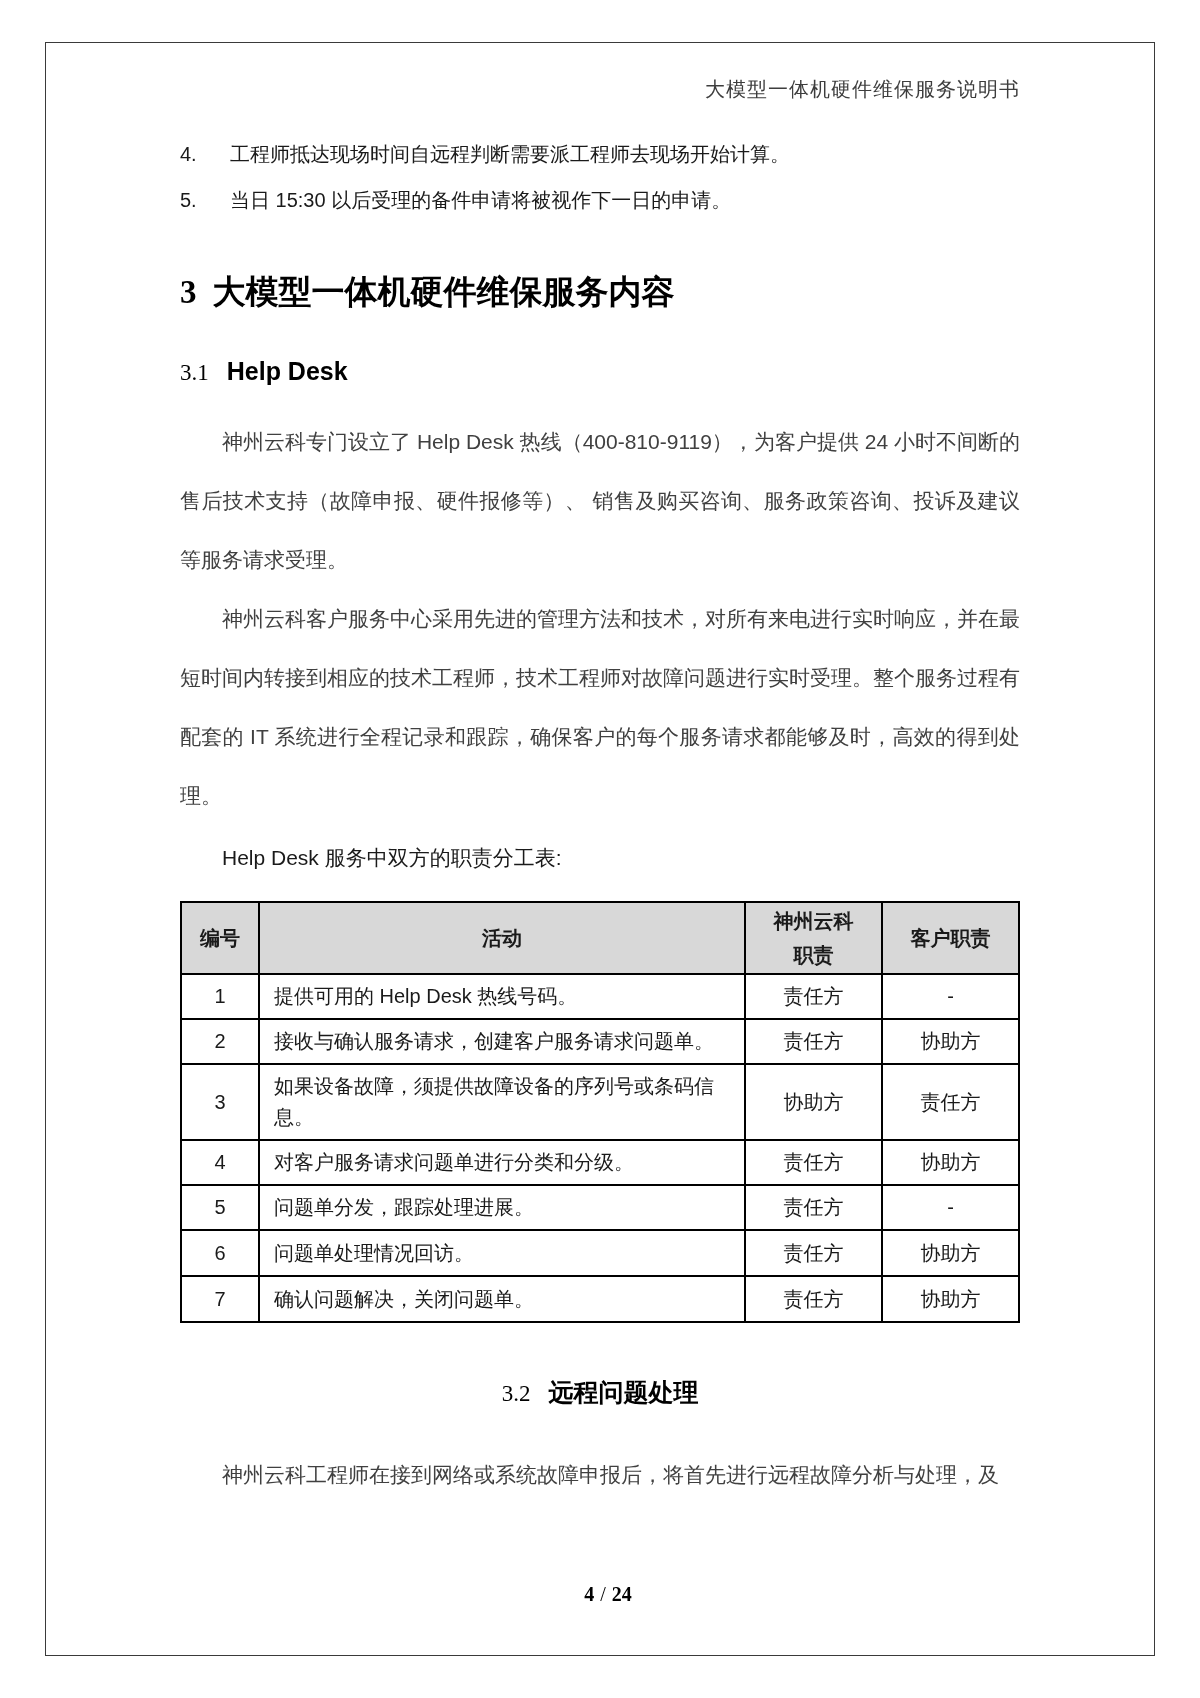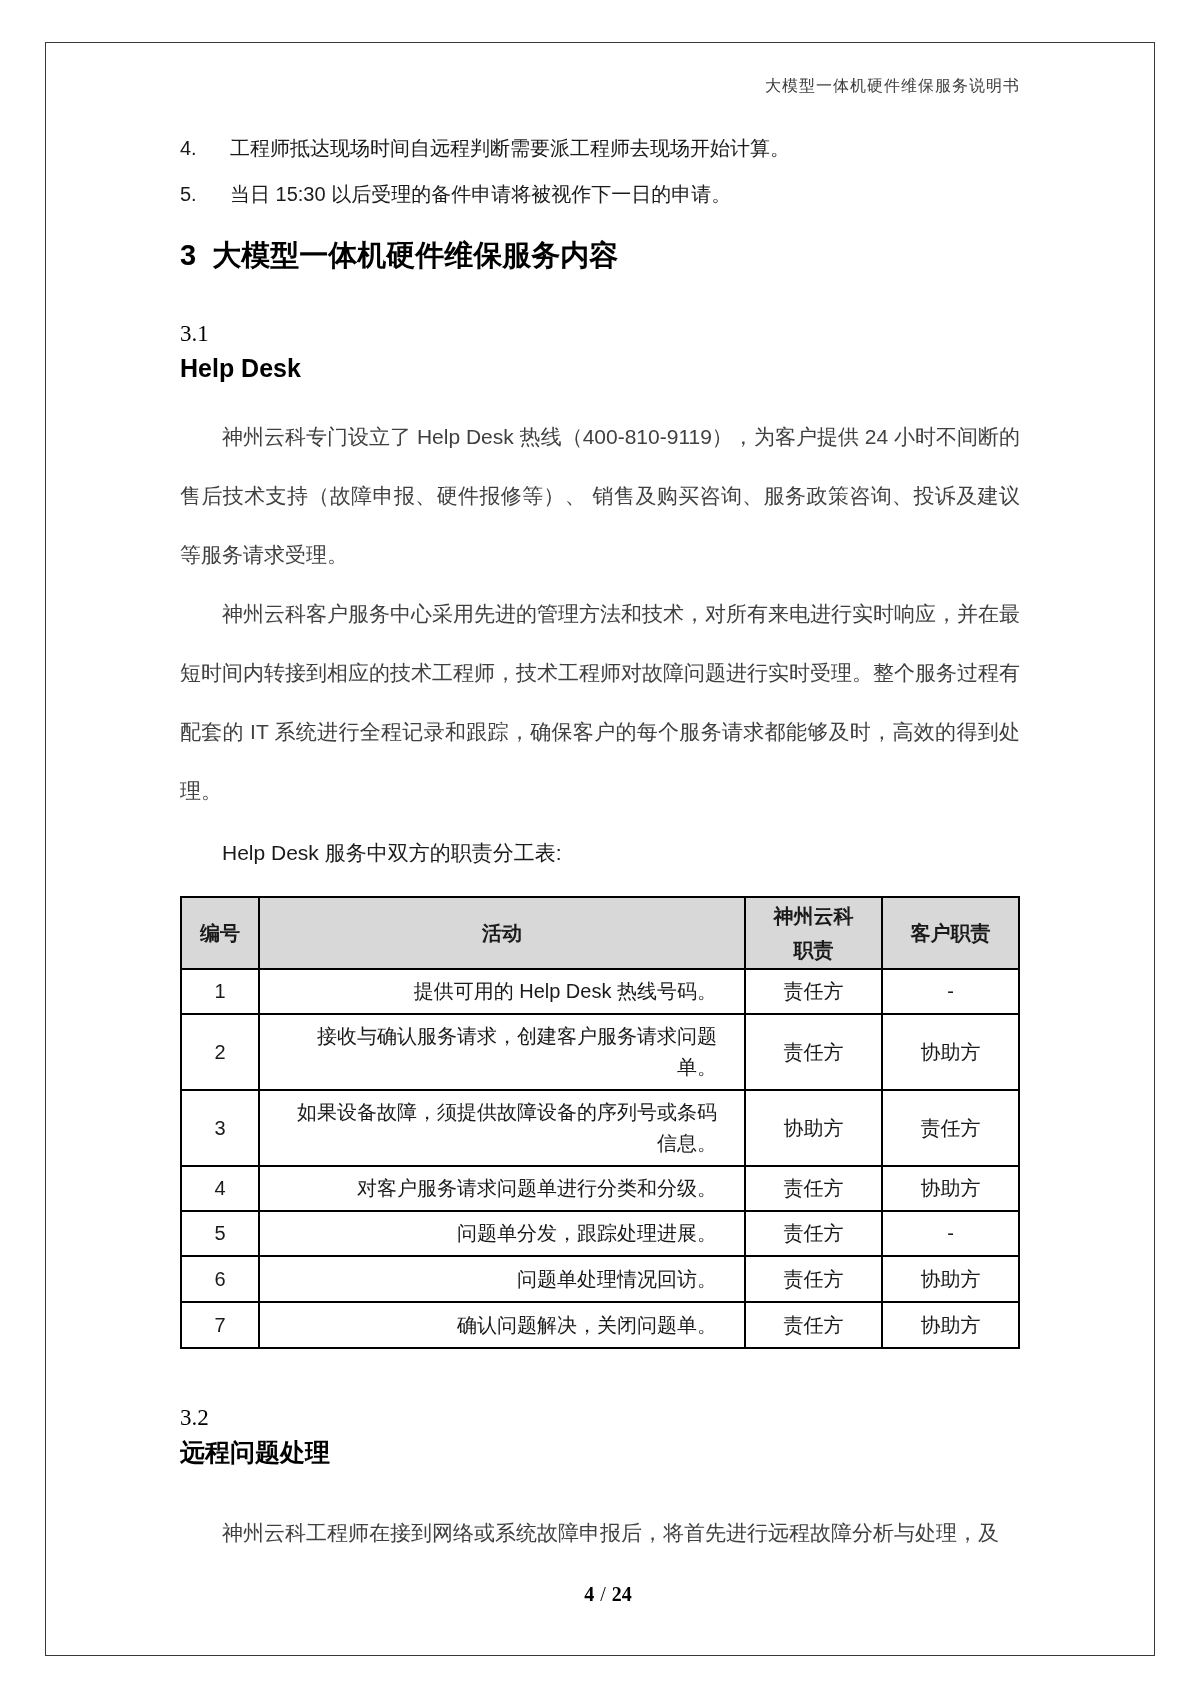--- a/index.html
+++ b/index.html
@@ -21,44 +21,44 @@
     pointer-events: none;
   }
   .content {
     position: absolute;
     left: 180px; right: 180px; top: 0;
   }
   .doc-header {
     margin-top: 76px;
     text-align: right;
     font-family: "Liberation Serif", "DejaVu Serif", serif;
-    font-size: 16px;
+    font-size: 20px;
     color: #3d3d3d;
     letter-spacing: 1px;
   }
   .num-list { margin-top: 28px; }
   .num-list-item {
     display: flex;
     line-height: 46px;
     font-size: 20px;
   }
   .num-list-item .li-num { width: 50px; flex: 0 0 50px; }
   .h1 {
-    margin-top: 16px;
-    font-size: 29px;
+    margin-top: 47px;
+    font-size: 33px;
     font-weight: bold;
     line-height: 44px;
     color: #000;
+    font-family: Liberation Serif, serif;
   }
   .h1 .h1-num { margin-right: 16px; font-weight: bold; }
   .h2 {
     display: flex;
     align-items: baseline;
     line-height: 34px;
-    flex-direction: column;
   }
   .h2-31 { margin-top: 40px; }
   .h2-32 { margin-top: 52px; justify-content: center; }
   .h2 .h2-num {
     font-family: "Liberation Serif", "DejaVu Serif", serif;
     font-size: 23px;
     font-weight: normal;
     margin-right: 18px;
     color: #000;
   }
@@ -95,22 +95,22 @@
   .resp-table th {
     background: #d8d8d8;
     font-weight: bold;
     height: 72px;
     text-align: center;
     line-height: 1.7;
   }
   .resp-table th.col3 { white-space: pre-line; }
   .resp-table td { height: 44px; text-align: center; }
   .resp-table td.activity {
-    text-align: right;
-    padding: 6px 27px;
+    text-align: left;
+    padding: 6px 14px;
     line-height: 1.55;
   }
   .resp-table tr.tall td { height: 74px; }
   .resp-table tr.r6 td, .resp-table tr.r7 td { height: 46px; }
   .col-w1 { width: 78px; }
   .col-w3 { width: 137px; }
   .col-w4 { width: 137px; }
   .p3 { margin-top: 34px; }
   .doc-footer {
     position: absolute;

